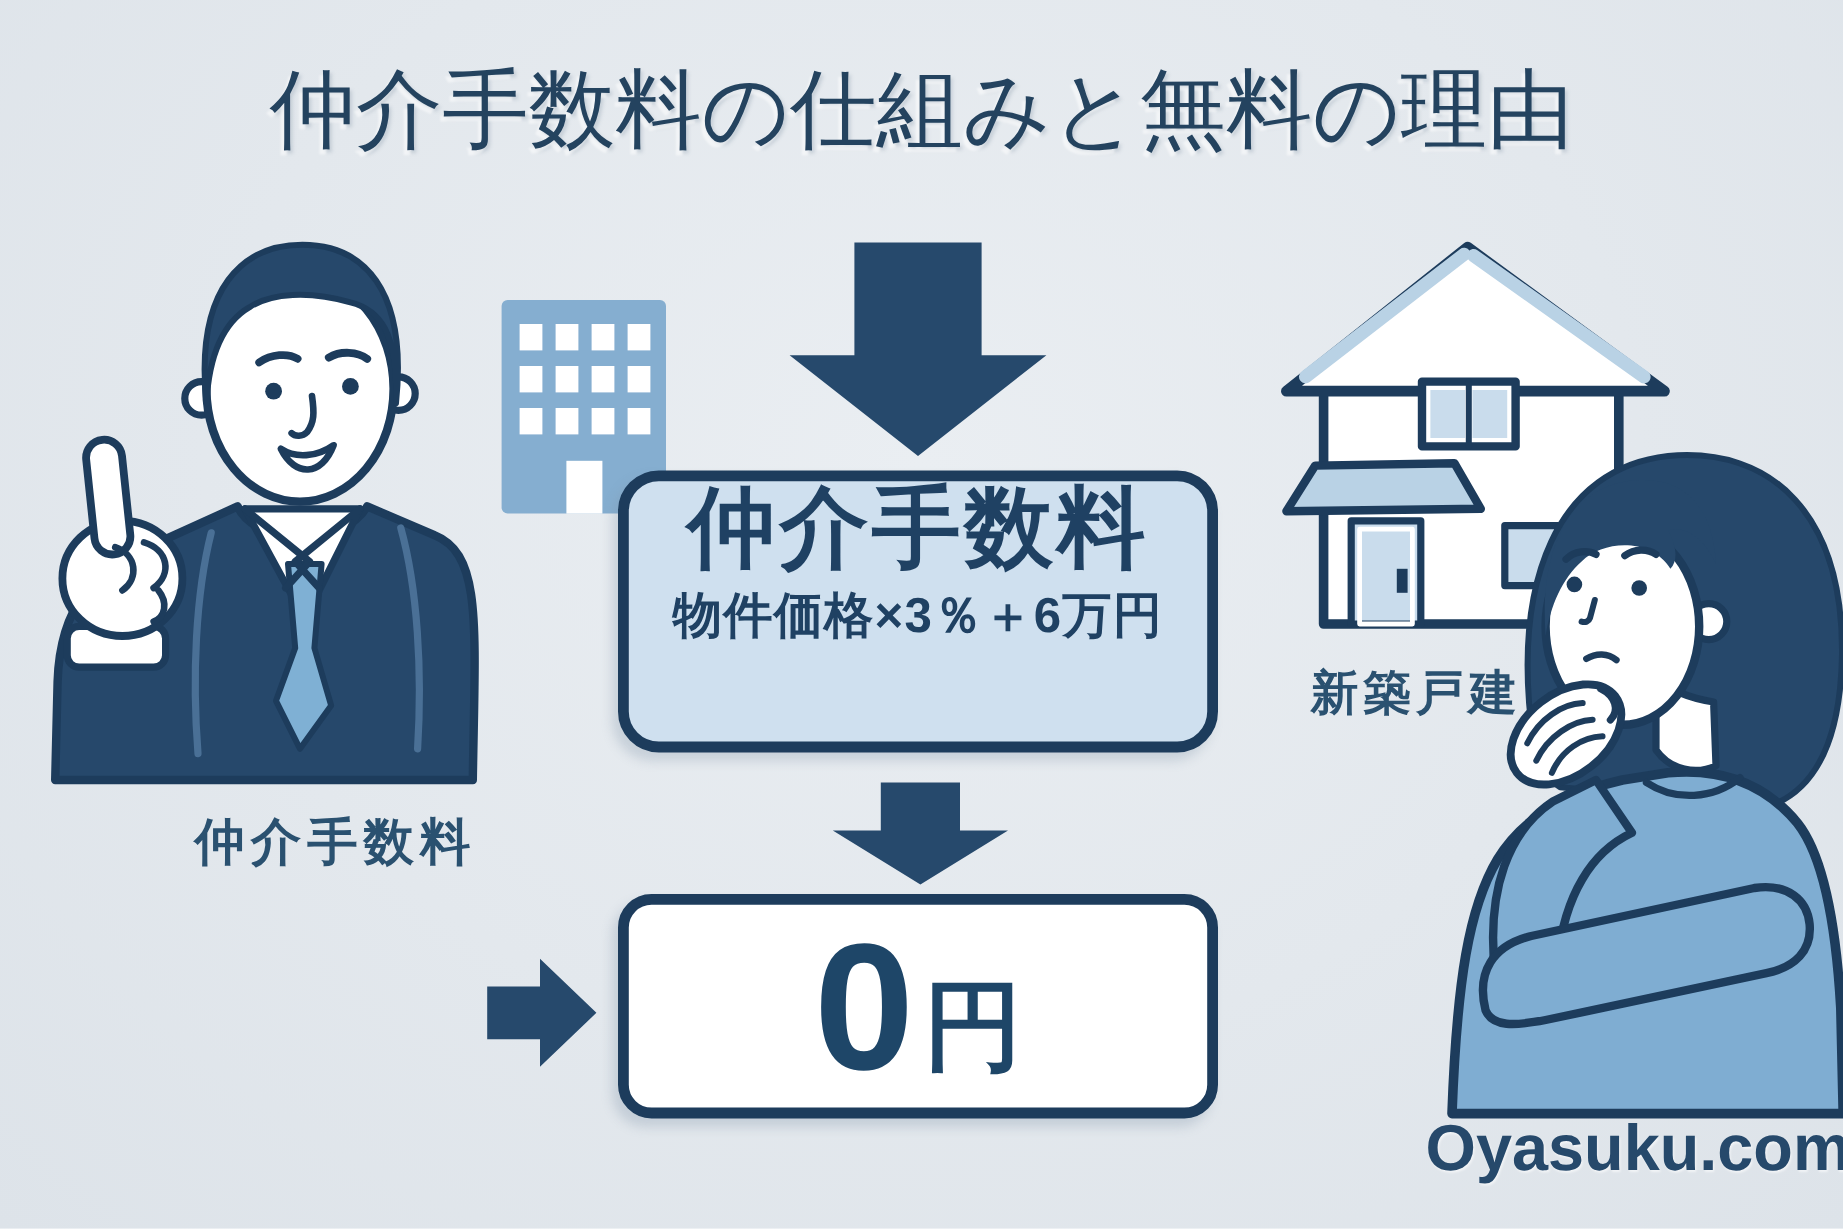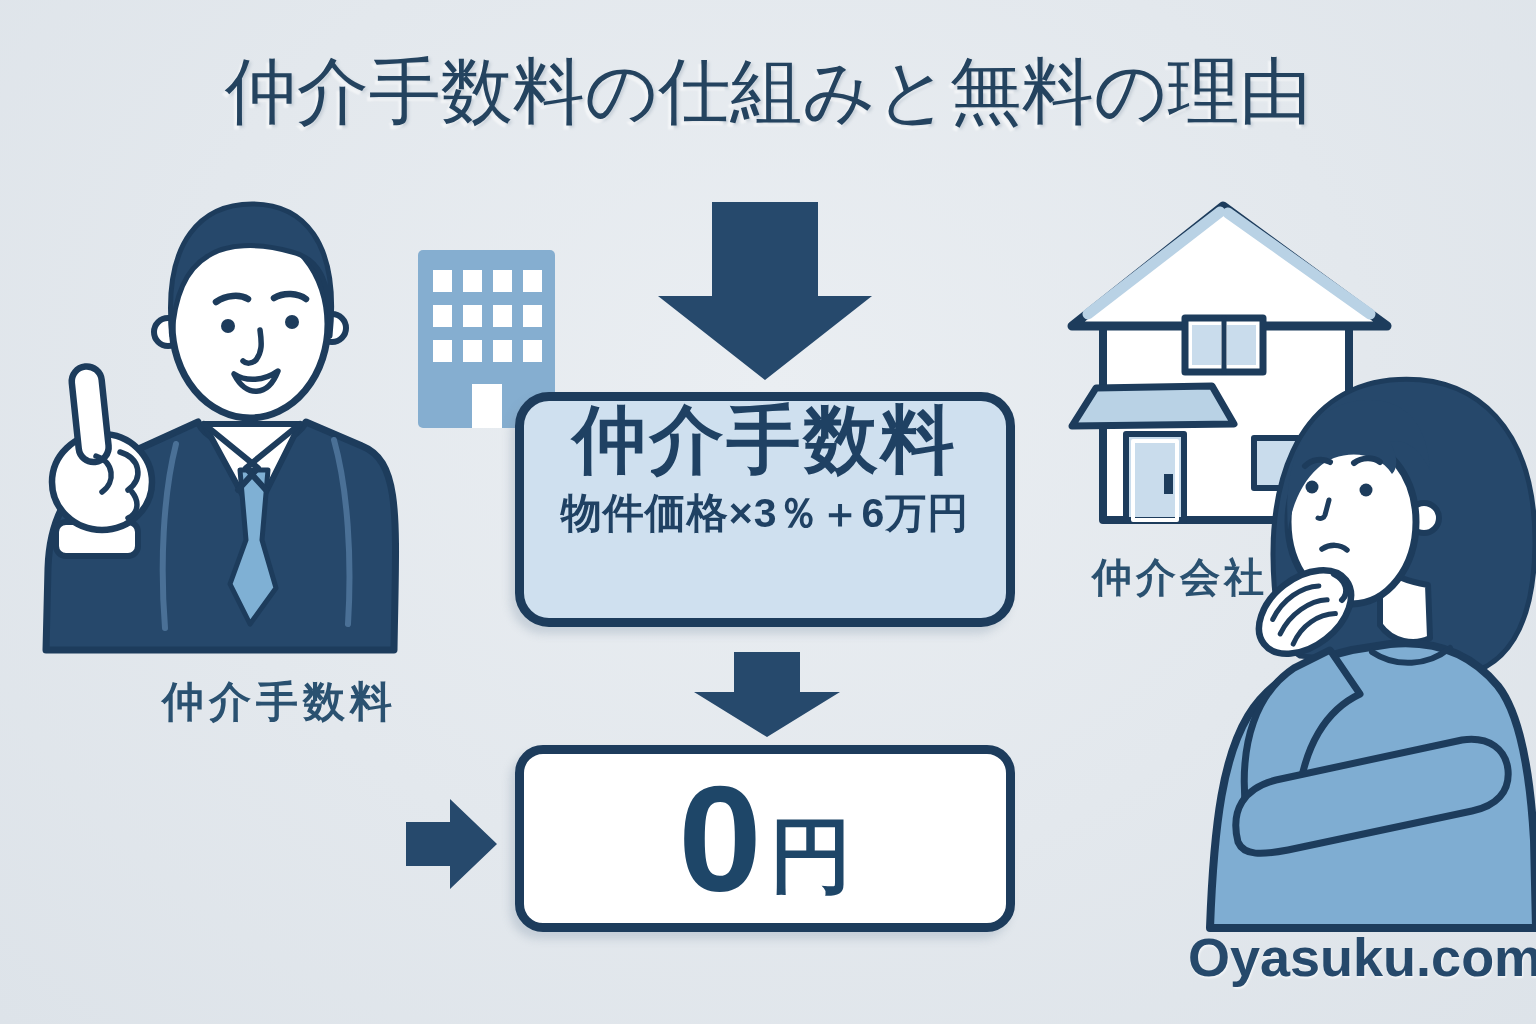--- a/index.html
+++ b/index.html
@@ -165,17 +165,17 @@
     <div class="fee-heading">仲介手数料</div>
     <div class="fee-formula">物件価格×3％＋6万円</div>
   </div>
 
   <div class="zero-box">
     <span class="zero-amount">0</span>
     <span class="zero-unit">円</span>
   </div>
 
   <div class="side-label broker-label">仲介手数料</div>
-  <div class="side-label house-label">仲介会社</div>
+  <div class="side-label house-label">新築戸建</div>
 
   <div class="watermark">Oyasuku.com</div>
 
 </div>
 
 </body></html>

